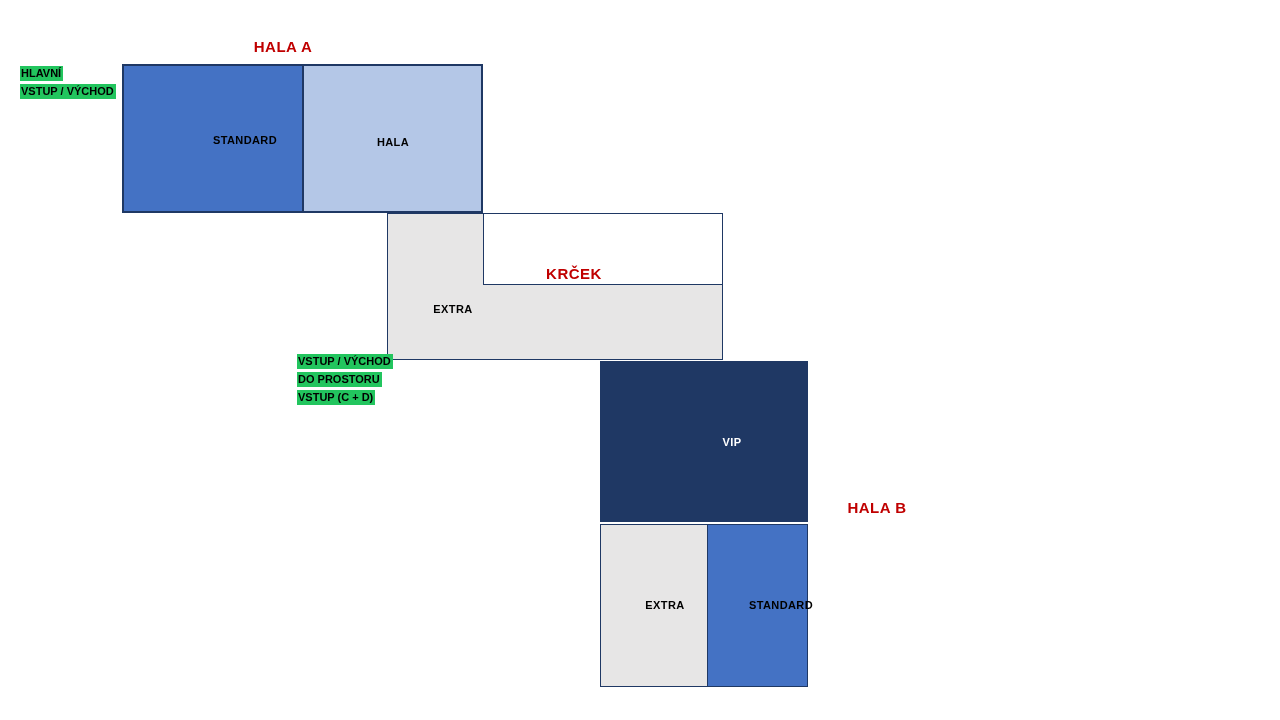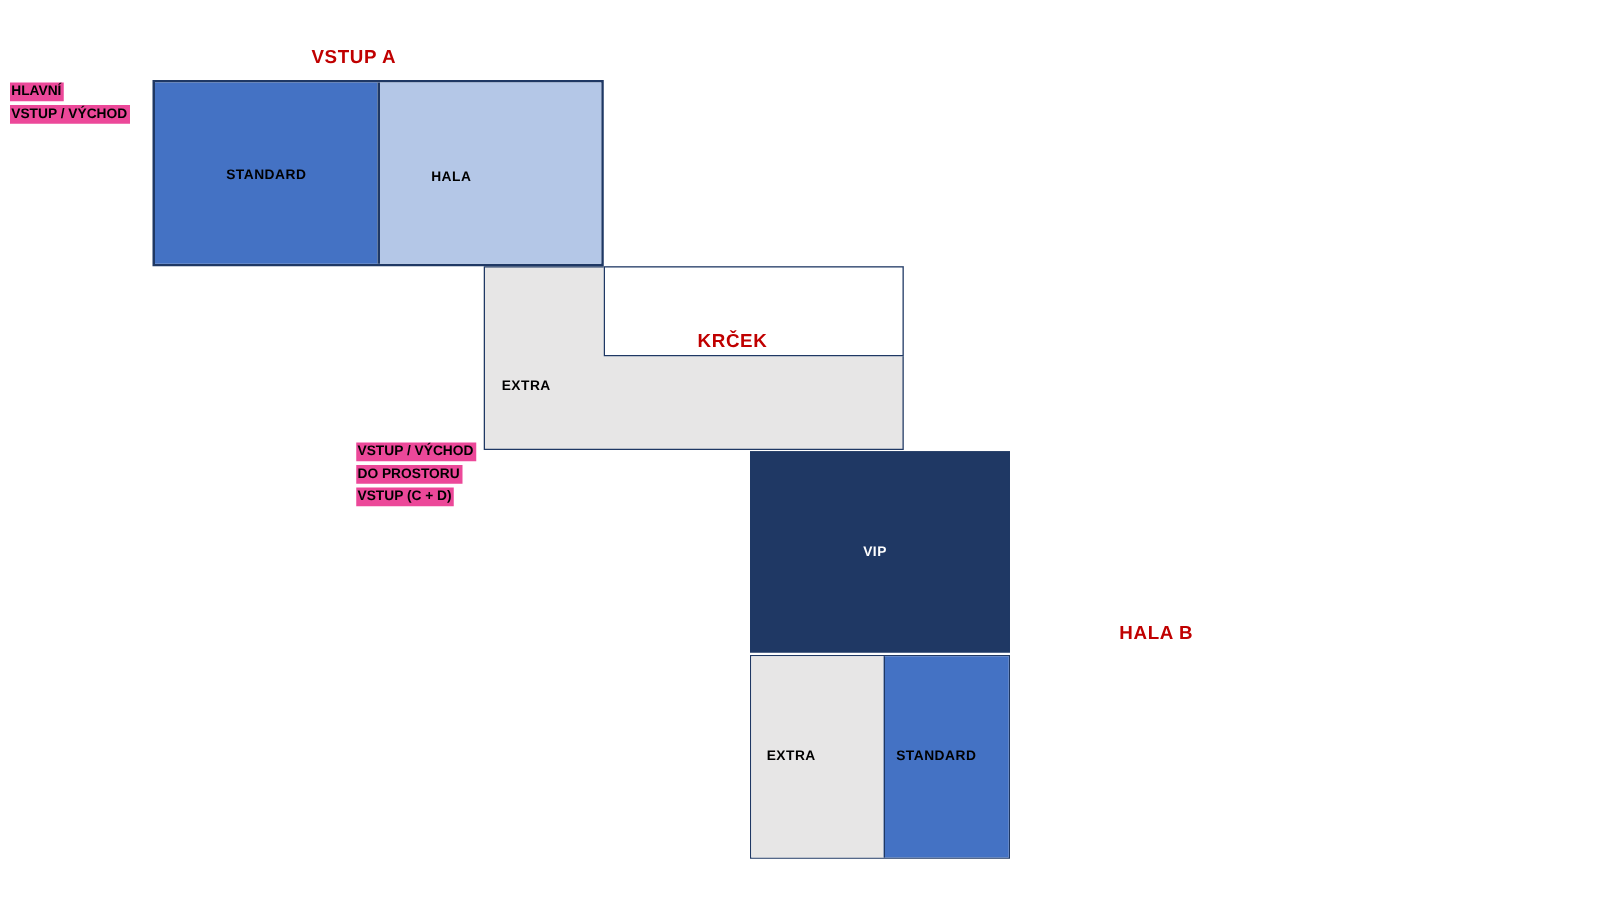--- a/index.html
+++ b/index.html
@@ -68,20 +68,21 @@
   }
   .zone-label {
     position: absolute;
     transform: translate(-50%, -50%);
     font-size: 11px;
     font-weight: bold;
     color: #000000;
     letter-spacing: 0.4px;
     white-space: nowrap;
     z-index: 5;
+    margin-left: 32px;
   }
   .zone-label.light { color: #ffffff; text-align: right; }
   .hall-title {
     position: absolute;
     transform: translate(-50%, -50%);
     font-size: 15px;
     font-weight: bold;
     color: #C00000;
     letter-spacing: 0.5px;
     white-space: nowrap;
@@ -92,44 +93,45 @@
     font-size: 11px;
     font-weight: bold;
     color: #000000;
     z-index: 6;
   }
   .hl-label .hl-line {
     line-height: 18px;
     white-space: nowrap;
   }
   .hl-label .hl-line span {
-    background: #ec4899;
+    background: #22c55e;
     padding: 1px 2px 2px 1px;
+    margin-left: 12px;
   }
   
   #title-hala-a { left: 283px; top: 46px; }
-  #title-krcek  { left: 586px; top: 273px; }
-  #title-hala-b { left: 925px; top: 507px; }
+  #title-krcek  { left: 574px; top: 273px; }
+  #title-hala-b { left: 877px; top: 507px; }
   
   #lbl-standard-a { left: 213px; top: 140px; }
   #lbl-plus       { left: 361px; top: 142px; }
   #lbl-extra-krcek{ left: 421px; top: 309px; }
   #lbl-vip        { left: 700px; top: 442px; }
   #lbl-extra-b    { left: 633px; top: 605px; }
   #lbl-standard-b { left: 749px; top: 605px; }
   
   #main-entrance   { left: 8px;   top: 64px; }
   #garden-entrance { left: 285px; top: 352px; }
 </style>
 </head>
 <body>
 
 <div id="canvas">
 
-  <div class="hall-title" id="title-hala-a">VSTUP  A</div>
+  <div class="hall-title" id="title-hala-a">HALA  A</div>
 
   <div class="hall-title" id="title-krcek">KRČEK</div>
 
   <div class="hall-title" id="title-hala-b">HALA  B</div>
 
   <div class="box hallA">
     <div class="part-standard"></div>
     <div class="part-plus"></div>
   </div>
 

